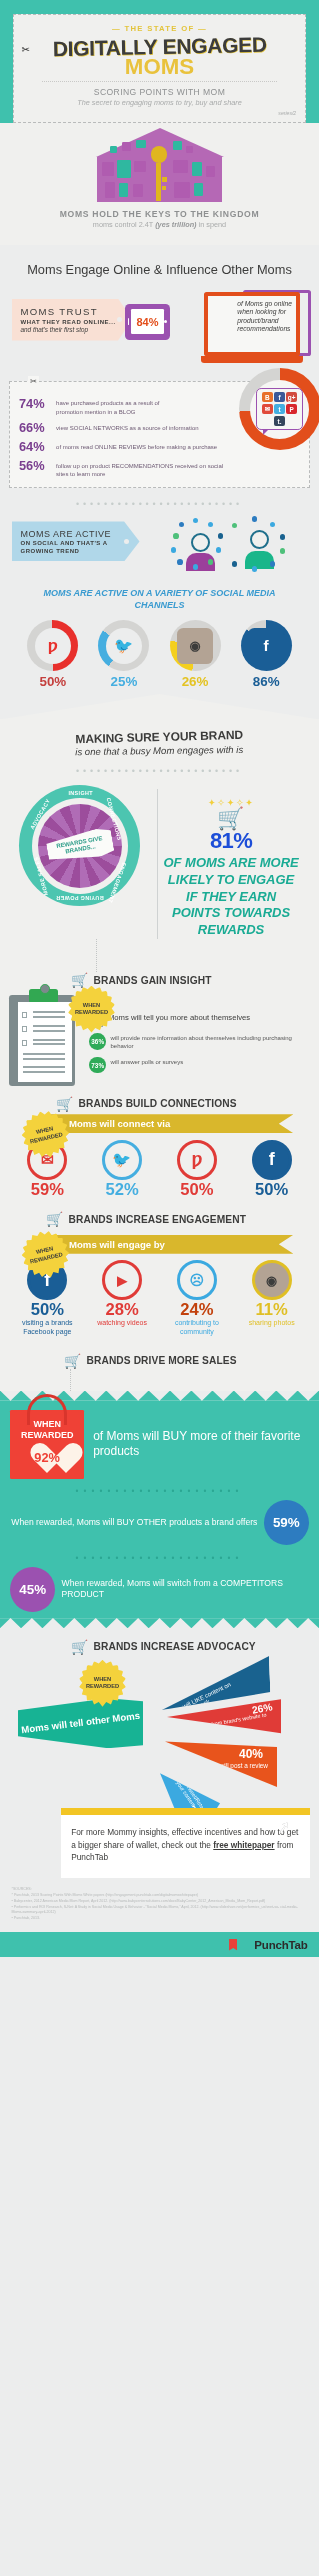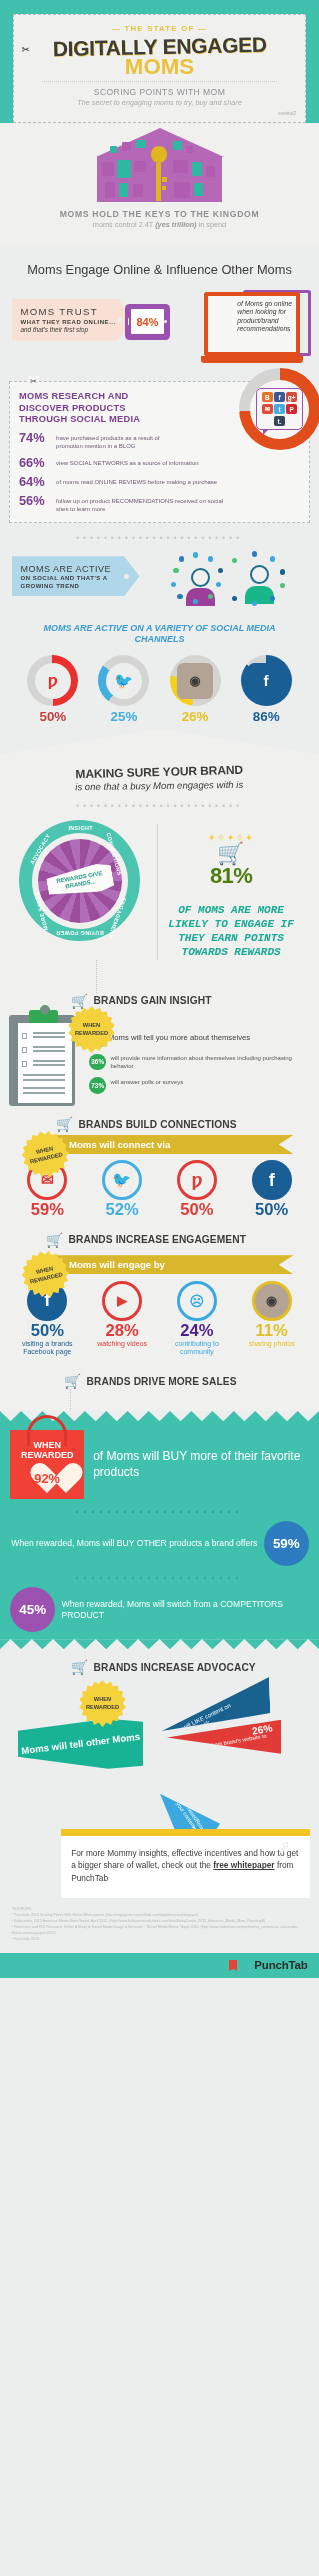--- a/index.html
+++ b/index.html
@@ -134,23 +134,23 @@
   .cyclecircle { width:121px; height:121px; border-radius:50%; background:#4cc5b0; margin:0 auto; position:relative; display:flex; align-items:center; justify-content:center;}
   .cyclecircle .ringgap { width:96px; height:96px; border-radius:50%; background:#f0f0ee; display:flex; align-items:center; justify-content:center;}
   .cyclecircle .pie { width:84px; height:84px; border-radius:50%;
      background:repeating-conic-gradient(#9c4d9c 0 15deg, #b06cb6 15deg 30deg); display:flex; align-items:center; justify-content:center;}
   .megaphone { width:66px; height:28px; background:#fbfbf9; transform:rotate(-10deg); clip-path:polygon(0 22%,78% 0,100% 14%,100% 86%,78% 100%,0 78%); display:flex; align-items:center; justify-content:center;}
   .megaphone span { font-size:6px; font-weight:bold; color:#2f9e8a; line-height:1.15; text-align:center; transform:rotate(0deg);}
   .cyclelabel { position:absolute; font-size:5.4px; font-weight:bold; color:#fff; letter-spacing:0.4px; white-space:nowrap;}
   .divider-v { width:0.6px; background:#cfd2d2; align-self:stretch; margin:3.8px 3.8px 0; }
   .cart81 { width:139px; text-align:center; padding-top:11.5px;}
   .cart81 .stars { color:#f2cf3c; font-size:9.6px; letter-spacing:1.3px; }
-  .cart81 .big { color:#4d7c0f; font-size:22px; font-weight:bold; line-height:1; letter-spacing:-0.6px;}
+  .cart81 .big { color:#1d4ed8; font-size:22px; font-weight:bold; line-height:1; letter-spacing:-0.6px;}
   .cart81 .cartico { font-size:22px; color:#1aab94; line-height:1;}
-  .cart81 p { color:#1aab94; font-weight:bold; font-style:italic; font-size:11px; line-height:1.3; margin-top:16px;font-family:Liberation Mono, monospace;}
+  .cart81 p { color:#1aab94; font-weight:bold; font-style:italic; font-size:13px; line-height:1.3; margin-top:3px;}
 
   .dotpath { height:33px; position:relative; }
   .dotpath .vline { position:absolute; left:96px; top:0; bottom:0; border-left:1.3px dotted #c2c5c5;}
 
   .brandhead { display:flex; align-items:center; gap:5.1px; padding:0 0 0 71px; }
   .brandhead .cartmini { color:#cfd2d2; font-size:14px; }
   .brandhead h3 { font-size:10.2px; font-weight:bold; color:#3c3c3b; letter-spacing:0.1px;}
 
   .badge {
     width:47px; height:47px; background:#f4d23c; border-radius:50%; display:flex; flex-direction:column;
@@ -304,21 +304,20 @@
       </div>
       <div class="tablet">
         <div class="spk"></div>
         <span>84%</span>
         <div class="btn"></div>
       </div>
     </div>
 
     <div class="research">
       <div class="sc">✂</div>
-      <h4>MOMS RESEARCH AND DISCOVER PRODUCTS THROUGH SOCIAL MEDIA</h4>
 
       <div class="donutwrap">
         <div class="donut">
           <div class="inner">
             <div class="bubble">
               <i style="background:#e8702a">B</i>
               <i style="background:#3b5998">f</i>
               <i style="background:#d24c3e">g+</i>
               <i style="background:#e04a3a">✉</i>
               <i style="background:#45aee0">t</i>
@@ -553,21 +552,21 @@
         <div class="pct" style="color:#1a5e96">50%</div>
         <div class="cap" style="color:#1a5e96">visiting a brands Facebook page</div>
       </div>
       <div class="iconcell">
         <div class="circle-ico" style="border-color:#e03b37;color:#e03b37;font-size:12.8px">▶</div>
         <div class="pct" style="color:#e03b37">28%</div>
         <div class="cap" style="color:#e03b37">watching videos</div>
       </div>
       <div class="iconcell">
         <div class="circle-ico" style="border-color:#3ba9e0;color:#3ba9e0;font-size:14px">☹</div>
-        <div class="pct" style="color:#4c1d95">24%</div>
+        <div class="pct" style="color:#c2410c">24%</div>
         <div class="cap" style="color:#3ba9e0">contributing to community</div>
       </div>
       <div class="iconcell">
         <div class="circle-ico" style="border-color:#e0bf24;background:#b3a394;color:#3c3c3b;font-size:12.8px">◉</div>
         <div class="pct" style="color:#e0bf24">11%</div>
         <div class="cap" style="color:#e0bf24">sharing photos</div>
       </div>
     </div>
 
     <div class="brandhead" style="padding-left:64px;margin-top:16.6px">
@@ -624,20 +623,24 @@
       </div>
 
       <div class="wedge w44">
         <div style="position:absolute;left:22px;top:15.3px;font-size:11px;font-weight:bold;transform:rotate(-24deg)">44%</div>
         <div style="position:absolute;left:19px;top:29px;width:77px;font-size:6px;transform:rotate(-24deg)">will LIKE content on Facebook</div>
       </div>
       <div class="wedge w26">
         <div style="position:absolute;right:9px;top:3.8px;font-size:10.2px;font-weight:bold;transform:rotate(-10deg)">26%</div>
         <div style="position:absolute;left:27px;top:18px;width:83px;font-size:5.4px;transform:rotate(-10deg)">will pin from brand's website to Pinterest</div>
       </div>
+      <div class="wedge w40">
+        <div style="position:absolute;right:14px;top:11.5px;font-size:12px;font-weight:bold">40%</div>
+        <div style="position:absolute;right:9px;top:27px;width:77px;text-align:right;font-size:6.4px">will post a review</div>
+      </div>
       <div class="wedge w25">
         <div style="position:absolute;left:9px;top:22px;width:51px;font-size:5.4px;transform:rotate(56deg)">will Tweet/Retweet your content</div>
         <div style="position:absolute;left:27px;top:36px;font-size:9.6px;font-weight:bold;transform:rotate(56deg)">25%</div>
       </div>
     </div>
 
     <div class="cta">
       <div class="cursor">➚</div>
       <p>
         <span>For more Mommy insights, effective incentives and how to get a bigger share of wallet, check out the </span><u>free whitepaper</u><span> from PunchTab</span>

